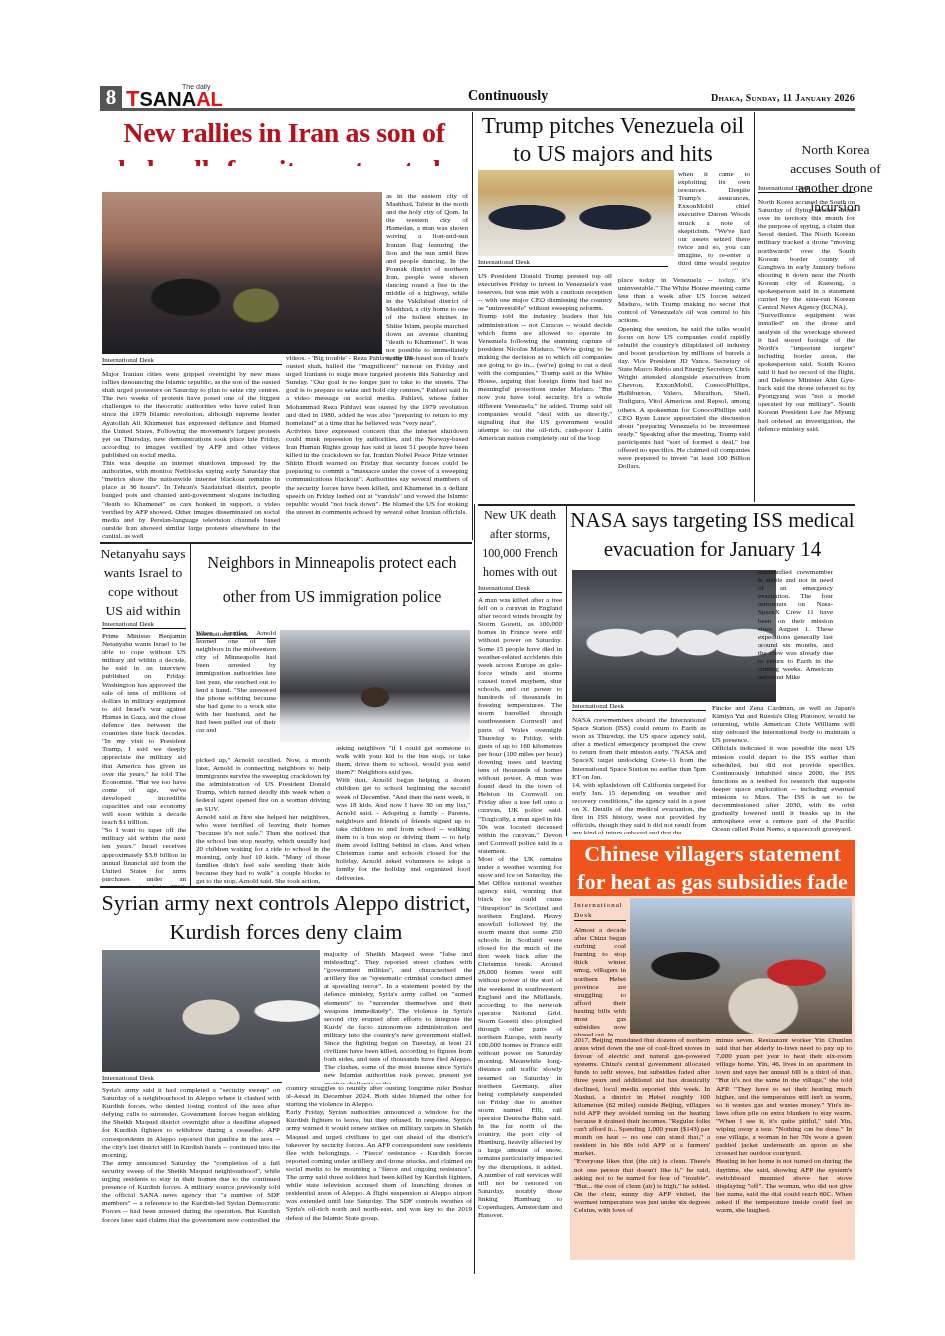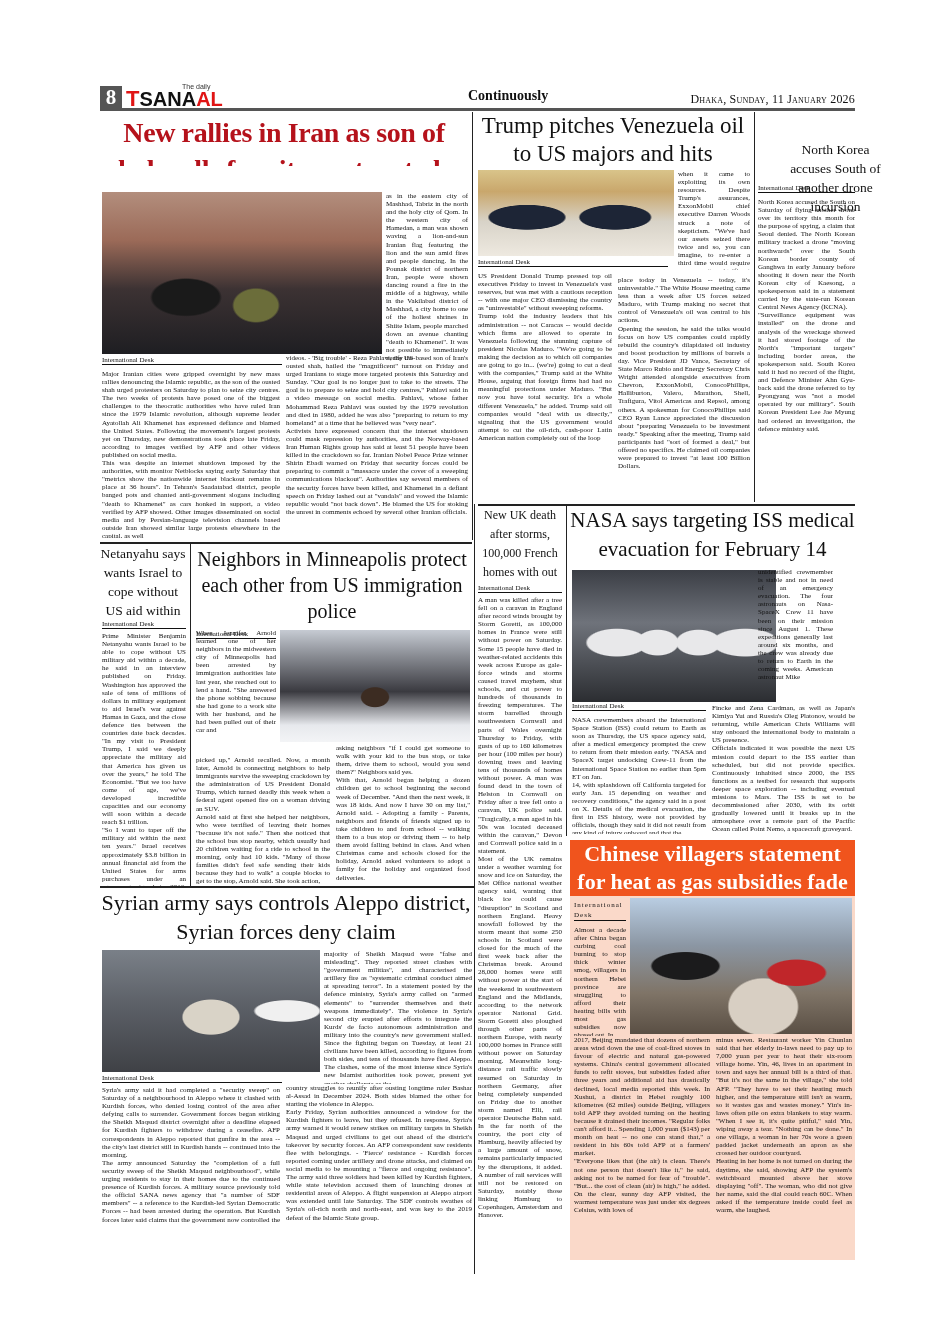--- a/index.html
+++ b/index.html
@@ -10,21 +10,21 @@
 
   
   .masthead { position: absolute; left: 0; top: 0; width: 755px; height: 26px; }
   .page-num { position: absolute; left: 0; top: 2px; width: 22px; height: 22px; background: #555; color: #fff; font-weight: bold; font-size: 21px; line-height: 22px; text-align: center; }
   .logo { position: absolute; left: 26px; top: 0px; height: 24px; }
   .logo-daily { position: absolute; left: 56px; top: -1px; font-family: "Liberation Sans", sans-serif; font-size: 7px; color: #333; white-space: nowrap; }
   .logo-word { position: absolute; left: 0; top: 5px; font-family: "Liberation Sans", sans-serif; font-weight: 900; font-size: 20px; letter-spacing: 0px; color: #e01414; white-space: nowrap; line-height: 20px; }
   .logo-word .tbig { font-size: 22px; }
   .logo-word .mid { color: #111; }
   .section-name { position: absolute; left: 368px; top: 4px; font-weight: bold; font-size: 14px; }
-  .dateline { position: absolute; right: 0; top: 8px; font-size: 12px; font-variant: small-caps; font-weight: normal; letter-spacing: 0.2px; }
+  .dateline { position: absolute; right: 0; top: 8px; font-size: 10px; font-variant: small-caps; font-weight: bold; letter-spacing: 0.2px; }
   .masthead-rule { position: absolute; left: 0; top: 24px; width: 755px; height: 3px; background: #555; }
 
   
   .box { position: absolute; overflow: hidden; }
   .desk { font-size: 7px; padding-bottom: 0; border-bottom: 1.5px solid #111; margin-bottom: 3px; }
   .body { font-size: 7px; line-height: 8.1px; text-align: justify; hyphens: auto; }
   .vrule { position: absolute; width: 1.2px; background: #222; }
   .hrule { position: absolute; height: 1.5px; background: #222; }
 
   .h-red { color: #b5121b; font-family: "Liberation Serif", serif; font-weight: bold; font-size: 28px; line-height: 37px; text-align: center; letter-spacing: -0.4px; }
@@ -124,21 +124,21 @@
     <div class="h-small">Netanyahu says wants Israel to cope without US aid within decade</div>
   </div>
   <div class="box" style="left:2px;top:536px;width:84px;height:12px;">
     <div class="desk">International Desk</div>
   </div>
   <div class="box body" style="left:2px;top:548px;width:84px;height:256px;white-space:pre-line;">Prime Minister Benjamin Netanyahu wants Israel to be able to cope without US military aid within a decade, he said in an interview published on Friday. Washington has approved the sale of tens of millions of dollars in military equipment to aid Israel's war against Hamas in Gaza, and the close defence ties between the countries date back decades. "In my visit to President Trump, I said we deeply appreciate the military aid that America has given us over the years," he told The Economist. "But we too have come of age, we've developed incredible capacities and our economy will soon within a decade reach $1 trillion.
 "So I want to taper off the military aid within the next ten years." Israel receives approximately $3.8 billion in annual financial aid from the United States for arms purchases under an agreement signed in 2016, which entered into force in 2019 and is valid until 2028.</div>
   <div class="vrule" style="left:90px;top:460px;height:342px;"></div>
 
   <div class="box" style="left:94px;top:462px;width:276px;height:82px;">
-    <div class="h-plain" style="font-size:20px;line-height:26px;">Neighbors in Minneapolis protect each other from US immigration police</div>
+    <div class="h-plain" style="font-size:16px;line-height:34px;">Neighbors in Minneapolis protect each other from US immigration police</div>
   </div>
   <div class="box" style="left:96px;top:546px;width:80px;height:12px;">
     <div class="desk">International Desk</div>
   </div>
   <div class="box body" style="left:96px;top:545px;width:80px;height:112px;">When Jennifer Arnold learned one of her neighbors in the midwestern city of Minneapolis had been arrested by immigration authorities late last year, she reached out to lend a hand. "She answered the phone sobbing because she had gone to a work site with her husband, and he had been pulled out of their car and</div>
   <div class="img ph-minn" style="left:180px;top:546px;width:190px;height:112px;"></div>
   <div class="box body" style="left:96px;top:672px;width:134px;height:128px;white-space:pre-line;">picked up," Arnold recalled. Now, a month later, Arnold is connecting neighbors to help immigrants survive the sweeping crackdown by the administration of US President Donald Trump, which turned deadly this week when a federal agent opened fire on a woman driving an SUV.
 Arnold said at first she helped her neighbors, who were terrified of leaving their homes "because it's not safe." Then she noticed that the school bus stop nearby, which usually had 20 children waiting for a ride to school in the morning, only had 10 kids. "Many of those families didn't feel safe sending their kids because they had to walk" a couple blocks to get to the stop, Arnold said. She took action,</div>
   <div class="box body" style="left:236px;top:660px;width:134px;height:140px;white-space:pre-line;">asking neighbors "if I could get someone to walk with your kid to the bus stop, or take them, drive them to school, would you send them?" Neighbors said yes.
 With that, Arnold began helping a dozen children get to school beginning the second week of December. "And then the next week, it was 18 kids. And now I have 30 on my list," Arnold said. - Adopting a family - Parents, neighbors and friends of friends signed up to take children to and from school -- walking them to a bus stop or driving them -- to help them avoid falling behind in class. And when Christmas came and schools closed for the holiday, Arnold asked volunteers to adopt a family for the holiday and organized food deliveries.</div>
@@ -148,35 +148,35 @@
     <div class="h-small" style="font-size:12px;line-height:19px;">New UK death after storms, 100,000 French homes with out power</div>
   </div>
   <div class="box" style="left:378px;top:500px;width:84px;height:12px;">
     <div class="desk">International Desk</div>
   </div>
   <div class="box body" style="left:378px;top:512px;width:84px;height:678px;white-space:pre-line;">A man was killed after a tree fell on a caravan in England after record winds brought by Storm Goretti, as 100,000 homes in France were still without power on Saturday. Some 15 people have died in weather-related accidents this week across Europe as gale-force winds and storms caused travel mayhem, shut schools, and cut power to hundreds of thousands in freezing temperatures. The storm barrelled through southwestern Cornwall and parts of Wales overnight Thursday to Friday, with gusts of up to 160 kilometres per hour (100 miles per hour) downing trees and leaving tens of thousands of homes without power. A man was found dead in the town of Helston in Cornwall on Friday after a tree fell onto a caravan, UK police said. "Tragically, a man aged in his 50s was located deceased within the caravan," Devon and Cornwall police said in a statement.
 Most of the UK remains under a weather warning for snow and ice on Saturday, the Met Office national weather agency said, warning that black ice could cause "disruption" in Scotland and northern England. Heavy snowfall followed by the storm meant that some 250 schools in Scotland were closed for the much of the first week back after the Christmas break. Around 28,000 homes were still without power at the start of the weekend in southwestern England and the Midlands, according to the network operator National Grid. Storm Goretti also ploughed through other parts of northern Europe, with nearly 100,000 homes in France still without power on Saturday morning. Meanwhile long-distance rail traffic slowly resumed on Saturday in northern Germany, after being completely suspended on Friday due to another storm named Elli, rail operator Deutsche Bahn said. In the far north of the country, the port city of Hamburg, heavily affected by a large amount of snow, remains particularly impacted by the disruptions, it added. A number of rail services will still not be restored on Saturday, notably those linking Hamburg to Copenhagen, Amsterdam and Hanover.</div>
   <div class="vrule" style="left:466px;top:422px;height:330px;"></div>
 
   <div class="box" style="left:470px;top:422px;width:285px;height:60px;">
-    <div class="h-plain" style="font-size:21px;line-height:29px;">NASA says targeting ISS medical evacuation for February 14</div>
+    <div class="h-plain" style="font-size:21px;line-height:29px;">NASA says targeting ISS medical evacuation for January 14</div>
   </div>
   <div class="img ph-nasa" style="left:472px;top:486px;width:204px;height:132px;"></div>
   <div class="box body" style="left:658px;top:484px;width:75px;height:136px;">unidentified crewmember is stable and not in need of an emergency evacuation. The four astronauts on Nasa-SpaceX Crew 11 have been on their mission since August 1. These expeditions generally last around six months, and the crew was already due to return to Earth in the coming weeks. American astronaut Mike</div>
   <div class="box" style="left:472px;top:618px;width:134px;height:12px;">
     <div class="desk">International Desk</div>
   </div>
   <div class="box body" style="left:472px;top:632px;width:134px;height:118px;white-space:pre-line;">NASA crewmembers aboard the International Space Station (ISS) could return to Earth as soon as Thursday, the US space agency said, after a medical emergency prompted the crew to return from their mission early. "NASA and SpaceX target undocking Crew-11 from the International Space Station no earlier than 5pm ET on Jan.
 14, with splashdown off California targeted for early Jan. 15 depending on weather and recovery conditions," the agency said in a post on X. Details of the medical evacuation, the first in ISS history, were not provided by officials, though they said it did not result from any kind of injury onboard and that the</div>
   <div class="box body" style="left:612px;top:620px;width:143px;height:130px;white-space:pre-line;">Fincke and Zena Cardman, as well as Japan's Kimiya Yui and Russia's Oleg Platonov, would be returning, while American Chris Williams will stay onboard the international body to maintain a US presence.
 Officials indicated it was possible the next US mission could depart to the ISS earlier than scheduled, but did not provide specifics. Continuously inhabited since 2000, the ISS functions as a testbed for research that supports deeper space exploration -- including eventual missions to Mars. The ISS is set to be decommissioned after 2030, with its orbit gradually lowered until it breaks up in the atmosphere over a remote part of the Pacific Ocean called Point Nemo, a spacecraft graveyard.</div>
 
   <div class="hrule" style="left:0;top:802px;width:374px;"></div>
   <div class="box" style="left:0;top:804px;width:372px;height:60px;">
-    <div class="h-plain" style="font-size:22px;line-height:29px;">Syrian army says controls Aleppo district, Syrian forces deny claim</div>
+    <div class="h-plain" style="font-size:22px;line-height:29px;">Syrian army next controls Aleppo district, Kurdish forces deny claim</div>
   </div>
   <div class="img ph-syria" style="left:2px;top:866px;width:218px;height:122px;"></div>
   <div class="box body" style="left:224px;top:866px;width:148px;height:134px;">majority of Sheikh Maqsud were "false and misleading". They reported street clashes with "government militias", and characterised the artillery fire as "systematic criminal conduct aimed at spreading terror". In a statement posted by the defence ministry, Syria's army called on "armed elements" to "surrender themselves and their weapons immediately". The violence in Syria's second city erupted after efforts to integrate the Kurds' de facto autonomous administration and military into the country's new government stalled. Since the fighting began on Tuesday, at least 21 civilians have been killed, according to figures from both sides, and tens of thousands have fled Aleppo. The clashes, some of the most intense since Syria's new Islamist authorities took power, present yet another challenge as the</div>
   <div class="box" style="left:2px;top:990px;width:180px;height:12px;">
     <div class="desk">International Desk</div>
   </div>
   <div class="box body" style="left:2px;top:1002px;width:178px;height:138px;white-space:pre-line;">Syria's army said it had completed a "security sweep" on Saturday of a neighbourhood in Aleppo where it clashed with Kurdish forces, who denied losing control of the area after defying calls to surrender. Government forces began striking the Sheikh Maqsud district overnight after a deadline elapsed for Kurdish fighters to withdraw during a ceasefire. AFP correspondents in Aleppo reported that gunfire in the area -- the city's last district still in Kurdish hands -- continued into the morning.
 The army announced Saturday the "completion of a full security sweep of the Sheikh Maqsud neighbourhood", while urging residents to stay in their homes due to the continued presence of Kurdish forces. A military source previously told the official SANA news agency that "a number of SDF members" -- a reference to the Kurdish-led Syrian Democratic Forces -- had been arrested during the operation. But Kurdish forces later said claims that the government now controlled the vast</div>
   <div class="box body" style="left:186px;top:1000px;width:186px;height:140px;white-space:pre-line;">country struggles to reunify after ousting longtime ruler Bashar al-Assad in December 2024. Both sides blamed the other for starting the violence in Aleppo.
 Early Friday, Syrian authorities announced a window for the Kurdish fighters to leave, but they refused. In response, Syria's army warned it would renew strikes on military targets in Sheikh Maqsud and urged civilians to get out ahead of the district's takeover by security forces. An AFP correspondent saw residents flee with belongings. - 'Fierce' resistance - Kurdish forces reported coming under artillery and drone attacks, and claimed on social media to be mounting a "fierce and ongoing resistance". The army said three soldiers had been killed by Kurdish fighters, while state television accused them of launching drones at residential areas of Aleppo. A flight suspension at Aleppo airport was extended until late Saturday. The SDF controls swathes of Syria's oil-rich north and north-east, and was key to the 2019 defeat of the Islamic State group.</div>

